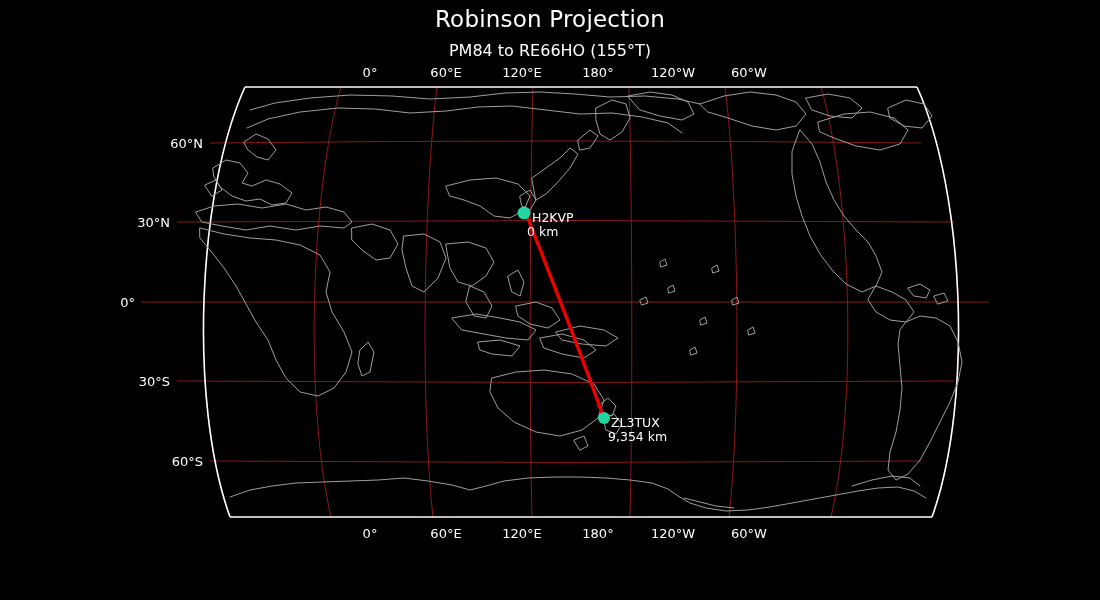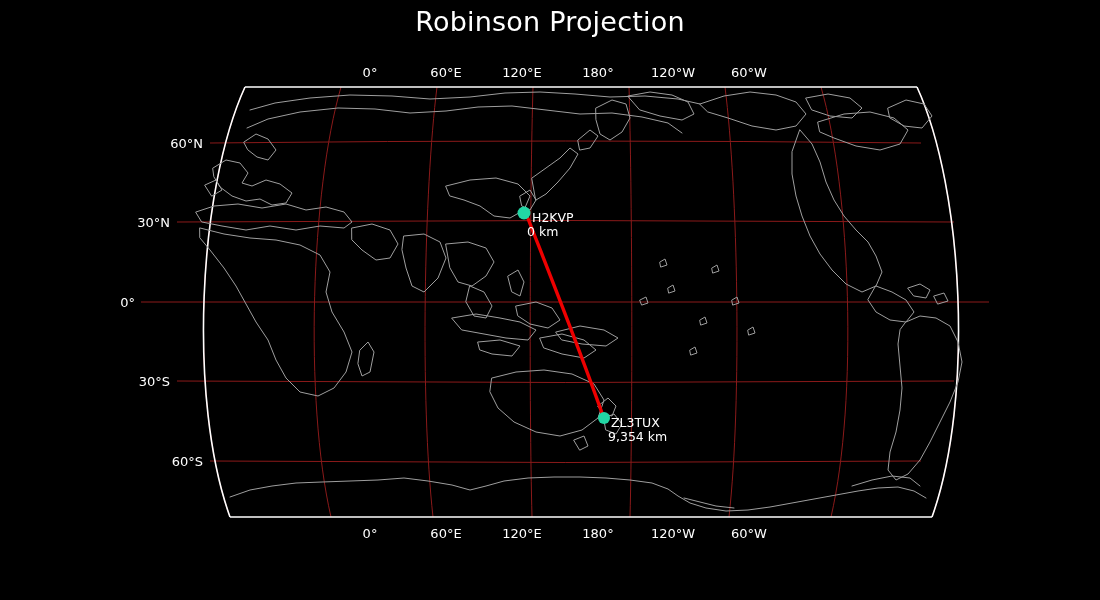--- a/index.html
+++ b/index.html
@@ -1,39 +1,40 @@
 <!DOCTYPE html>
 <html><head>
 <meta charset="utf-8">
 <style>
   html,body{margin:0;padding:0;background:#000;}
   body{width:1100px;height:600px;overflow:hidden;
        font-family:"DejaVu Sans","Liberation Sans",sans-serif;}
   #stage{position:relative;width:1100px;height:600px;background:#000;}
 
   .ttl{position:absolute;left:0;width:1100px;text-align:center;color:#ffffff;}
-  #title{top:6px;font-size:27px;letter-spacing:.2px;}
+  #title{top:6px;font-size:23px;letter-spacing:.2px;}
   #subtitle{top:41px;font-size:16px;}
 
   svg{position:absolute;left:0;top:0;}
   text{font-family:"DejaVu Sans","Liberation Sans",sans-serif;fill:#ffffff;}
   .tick{font-size:13px;}
   .stlabel{font-size:12.5px;}
   .coast{fill:none;stroke:#9e9e9e;stroke-width:1;stroke-linejoin:round;stroke-linecap:round;}
   .grat{fill:none;stroke:#8b1a1a;stroke-width:1;}
   .bound{fill:none;stroke:#ffffff;stroke-width:1.6;}
   .path-gc{fill:none;stroke:#ee0000;stroke-width:3.4;stroke-linecap:round;}
   .mk{fill:#22d6a4;stroke:none;}
 </style>
 </head>
 <body>
 
 <div id="stage">
 
   <div class="ttl" id="title">Robinson Projection</div>
+  <div class="ttl" id="subtitle">PM84 to RE66HO (155°T)</div>
 
   <svg width="1100" height="600">
 
     <g>
       <path class="grat" d="M210,143 Q565,139 921,143"></path>
       <path class="grat" d="M177,222 Q565,219 954,222"></path>
       <path class="grat" d="M141,302 L989,302"></path>
       <path class="grat" d="M177,381 Q565,384 954,381"></path>
       <path class="grat" d="M210,461 Q565,464 921,461"></path>
     </g>

